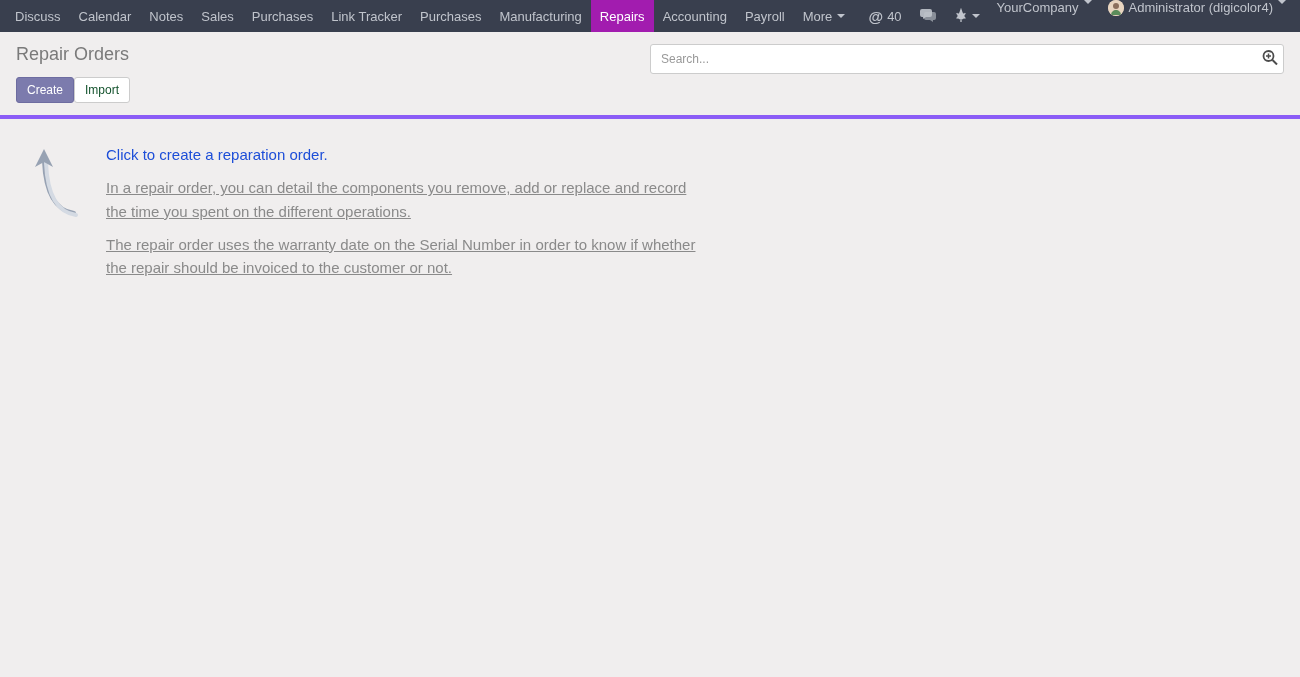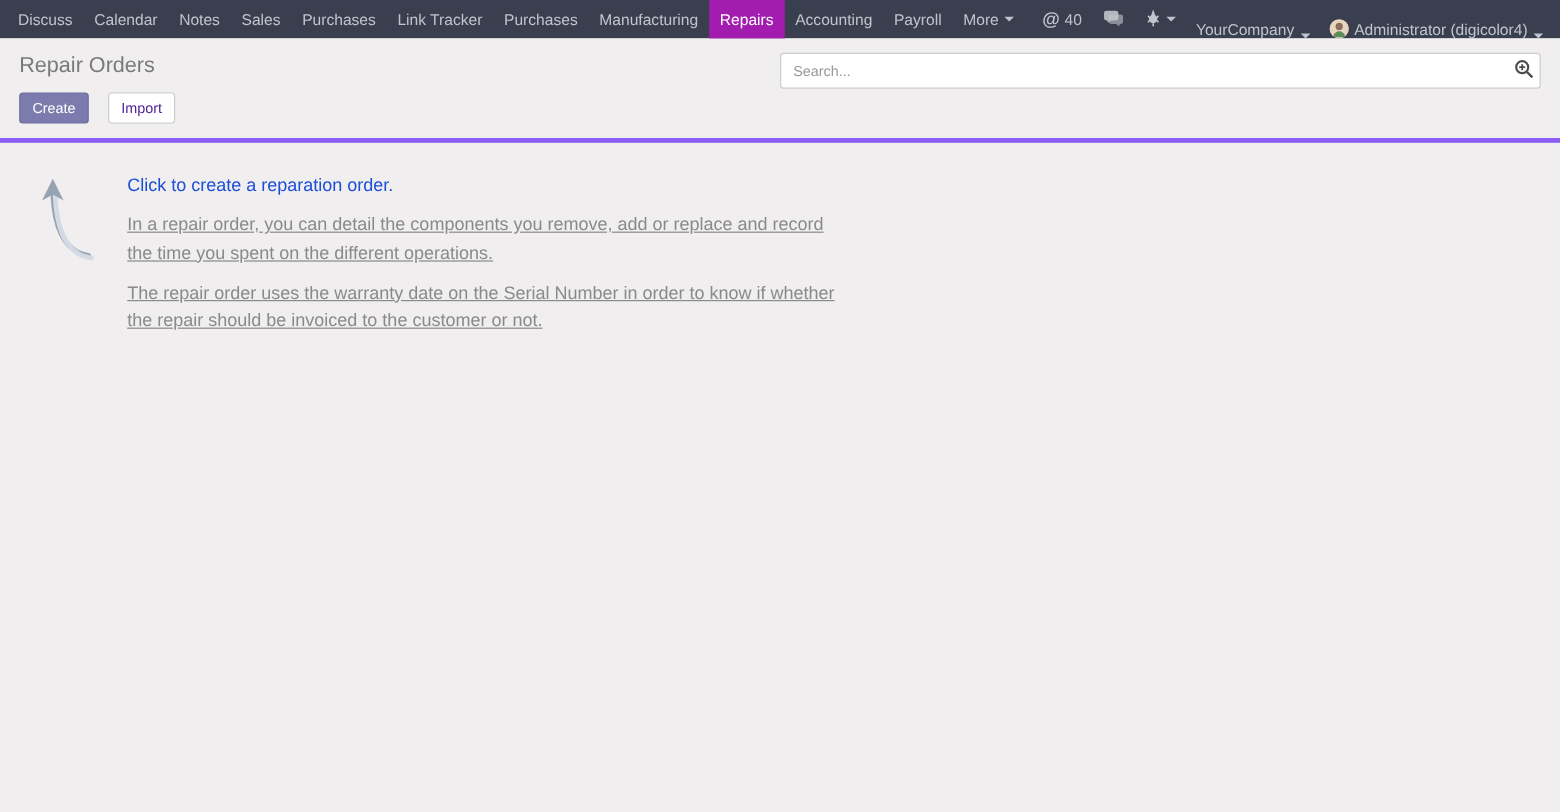--- a/index.html
+++ b/index.html
@@ -7,35 +7,35 @@
     
     
     .navbar { background: #393f4e; height: 32px; display: flex; align-items: center; padding: 0 6px; }
     .nav-left { display: flex; align-items: center; flex: 1; }
     .nav-item { color: #c0c4cc; padding: 8px 9px; font-size: 13px; cursor: pointer; height: 32px; display: flex; align-items: center; }
     .nav-item.active { background: #a21caf; color: #ffffff; }
     .nav-item .caret { margin-left: 5px; }
     
     .nav-right { display: flex; align-items: center; gap: 0; }
     .nav-right .nav-icon-item { color: #c0c4cc; padding: 0 9px; height: 32px; display: flex; align-items: center; cursor: pointer; font-size: 13px; gap: 4px; }
-    .nav-right .company, .nav-right .user { color: #c0c4cc; padding: 0 8px; height: 32px; display: flex; align-items: flex-end; cursor: pointer; font-size: 13px; gap: 5px; }
+    .nav-right .company, .nav-right .user { color: #c0c4cc; padding: 0 8px; height: 32px; display: flex; align-items: flex-start; cursor: pointer; font-size: 13px; gap: 5px; }
     .avatar { width: 16px; height: 16px; border-radius: 50%; background: #e8d5c0; display: inline-flex; align-items: center; justify-content: center; overflow: hidden; }
     .avatar svg { width: 16px; height: 16px; }
     .caret { display: inline-block; width: 0; height: 0; border-left: 4px solid transparent; border-right: 4px solid transparent; border-top: 4px solid #c0c4cc; vertical-align: middle; }
     .at-icon { font-weight: bold; font-size: 15px; }
     
     
     .control-panel { background: #f0eeee; border-bottom: 4px solid #8b5cf6; padding: 8px 16px 12px; display: flex; flex-wrap: wrap; align-items: flex-start; gap: 0; }
     .cp-left { flex: 0 0 50%; }
     .cp-right { flex: 0 0 50%; display:flex; justify-content:flex-start; }
     .breadcrumb { color: #7a7a7a; font-size: 18px; font-weight: 400; padding-top: 4px; padding-bottom: 8px; }
-    .btn-row { display: flex; gap: 16px; margin-top: 4px; }
+    .btn-row { display: flex; gap: 0; margin-top: 4px; }
     .btn { border: 1px solid; padding: 5px 10px; font-size: 12px; border-radius: 3px; cursor: pointer; }
     .btn-primary { background: #7c7bad; border-color: #6d6ca0; color: #ffffff; }
-    .btn-default { background: #ffffff; border-color: #cccccc; color: #4c1d95; }
+    .btn-default { background: #ffffff; border-color: #cccccc; color: #14532d; }
     
     .search-wrap { flex: 1; position: relative; margin-top: 4px; }
     .search-input { width: 100%; height: 30px; border: 1px solid #cccccc; border-radius: 3px; padding: 4px 30px 4px 10px; font-size: 12px; background: #ffffff; color: #555; }
     .search-input::placeholder { color: #999; }
     .search-icon-btn { position: absolute; right: 6px; top: 50%; transform: translateY(-50%); cursor: pointer; color: #4c4c4c; display:flex; align-items:center; }
     
     
     .content { padding: 24px 16px; display: flex; align-items: flex-start; }
     .arrow-svg { flex: 0 0 70px; margin-left: 10px; margin-top: -2px; }
     .help-text { margin-left: 10px; max-width: 590px; }

